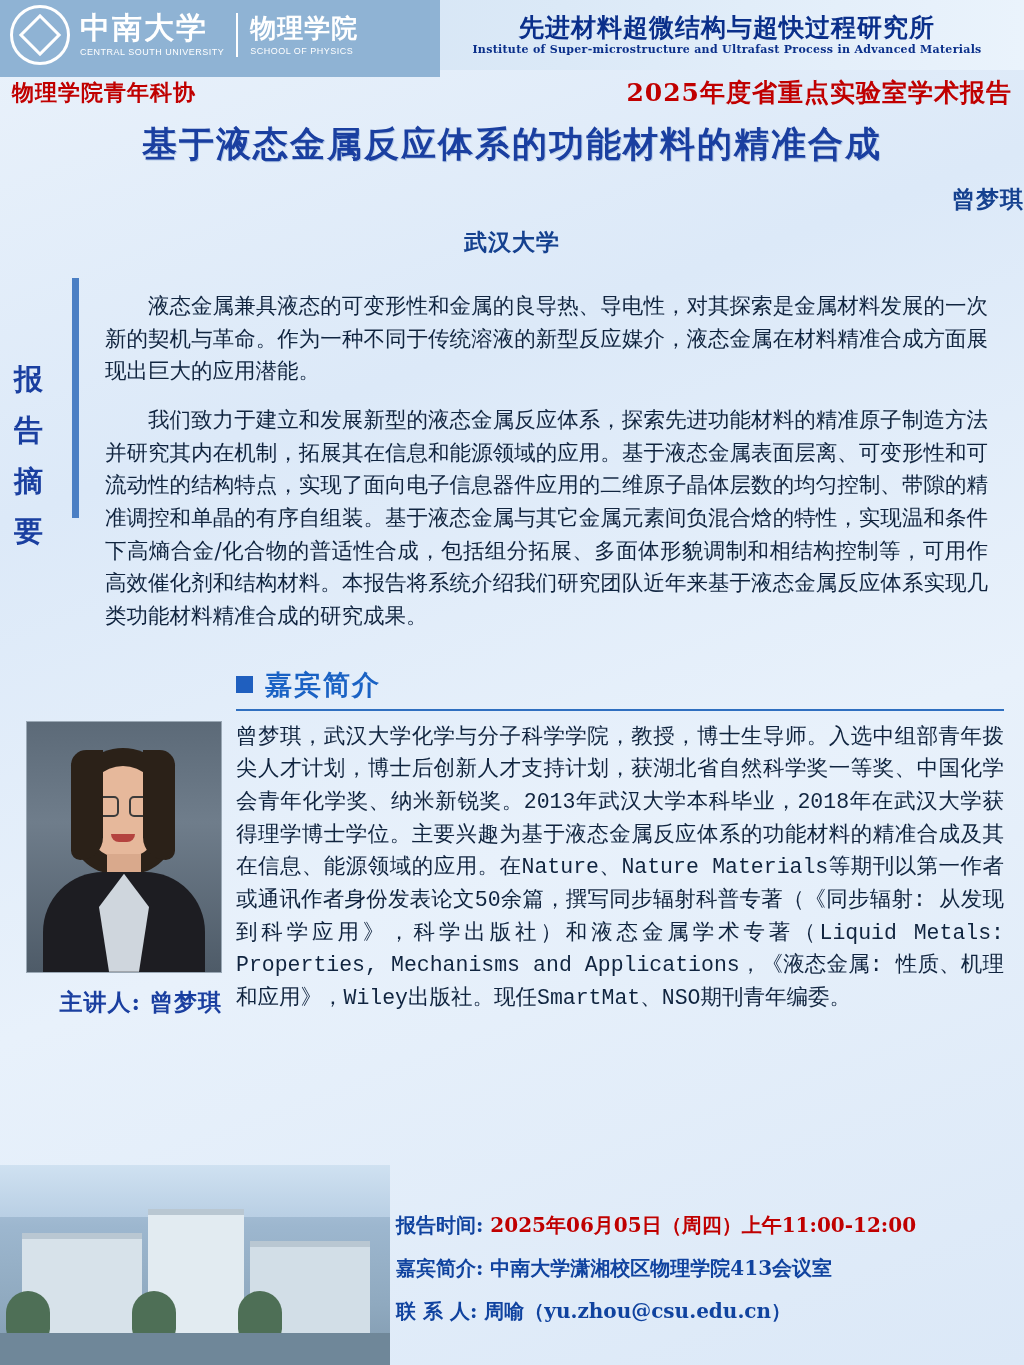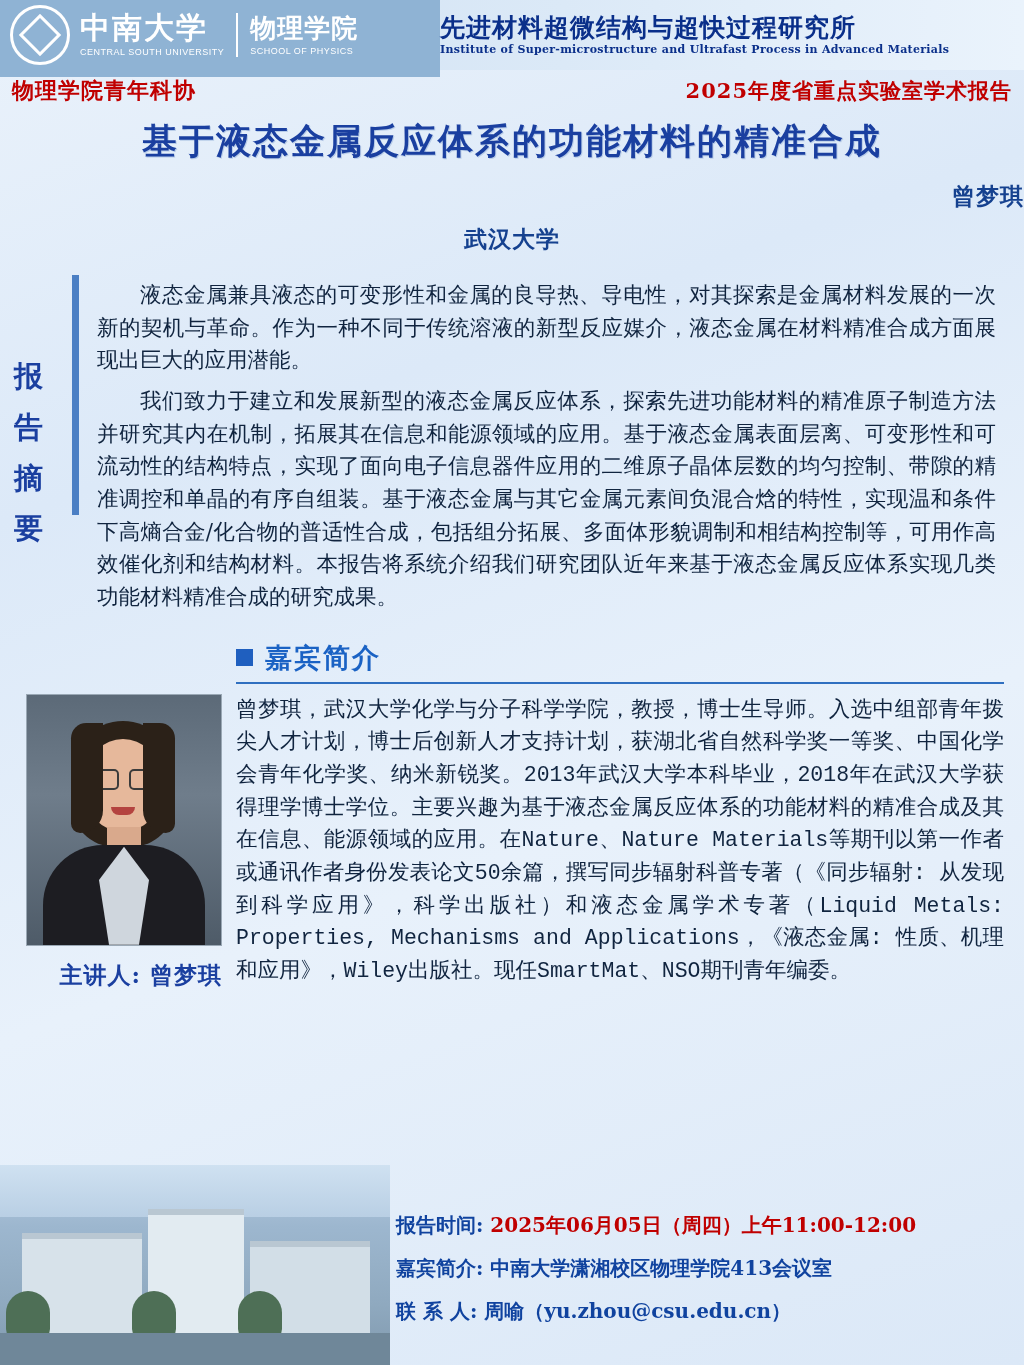--- a/index.html
+++ b/index.html
@@ -80,21 +80,21 @@
   }
   .school-en {
     font-size: 9px;
     color: #ffffff;
     letter-spacing: 0.5px;
     margin-top: 5px;
     white-space: nowrap;
   }
   .inst-block {
     flex: 1;
-    text-align: left;
+    text-align: center;
     padding-right: 10px;
   }
   .inst-cn {
     font-family: "DejaVu Serif", serif;
     font-size: 25px;
     font-weight: bold;
     color: #0a2f8a;
     letter-spacing: 1px;
     line-height: 1.1;
   }
@@ -116,21 +116,21 @@
   }
   .banner-left {
     font-family: "DejaVu Serif", serif;
     font-size: 22px;
     font-weight: bold;
     color: #c00000;
     letter-spacing: 1px;
   }
   .banner-right {
     font-family: "DejaVu Serif", serif;
-    font-size: 21px;
+    font-size: 25px;
     font-weight: bold;
     color: #c00000;
     letter-spacing: 1px;
   }
 
   
   .title {
     text-align: center;
     font-family: "DejaVu Serif", serif;
     font-size: 35px;
@@ -185,21 +185,21 @@
   }
   .abstract-text {
     flex: 1;
     font-family: "DejaVu Serif", serif;
     font-size: 21.5px;
     color: #10243f;
     line-height: 1.52;
     text-align: justify;
   }
   .abstract-text p {
-    margin: 8px;
+    margin: 16px;
     text-indent: 2em;
   }
   .abstract-text p.cont {
     text-indent: 2em;
   }
 
   
   .bio-heading {
     display: flex;
     align-items: center;

